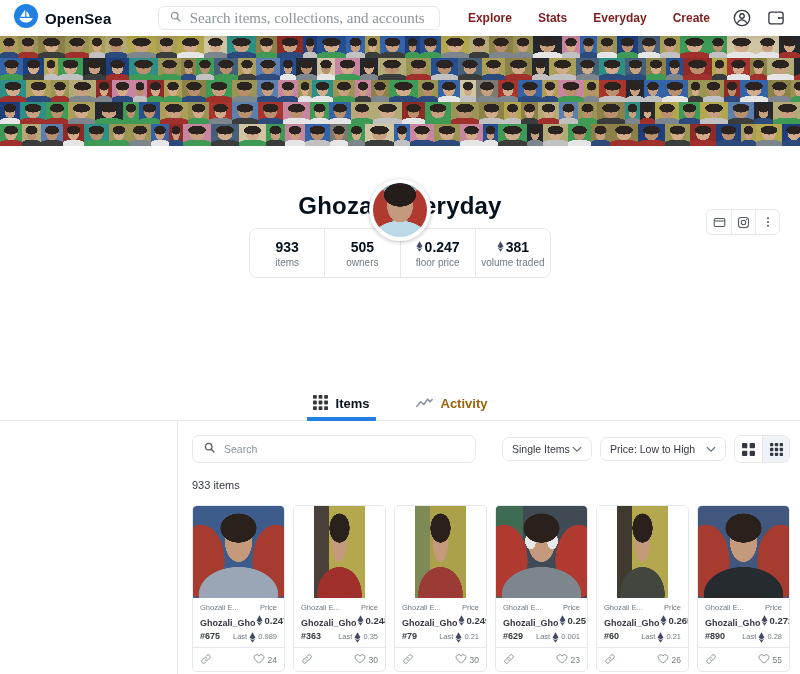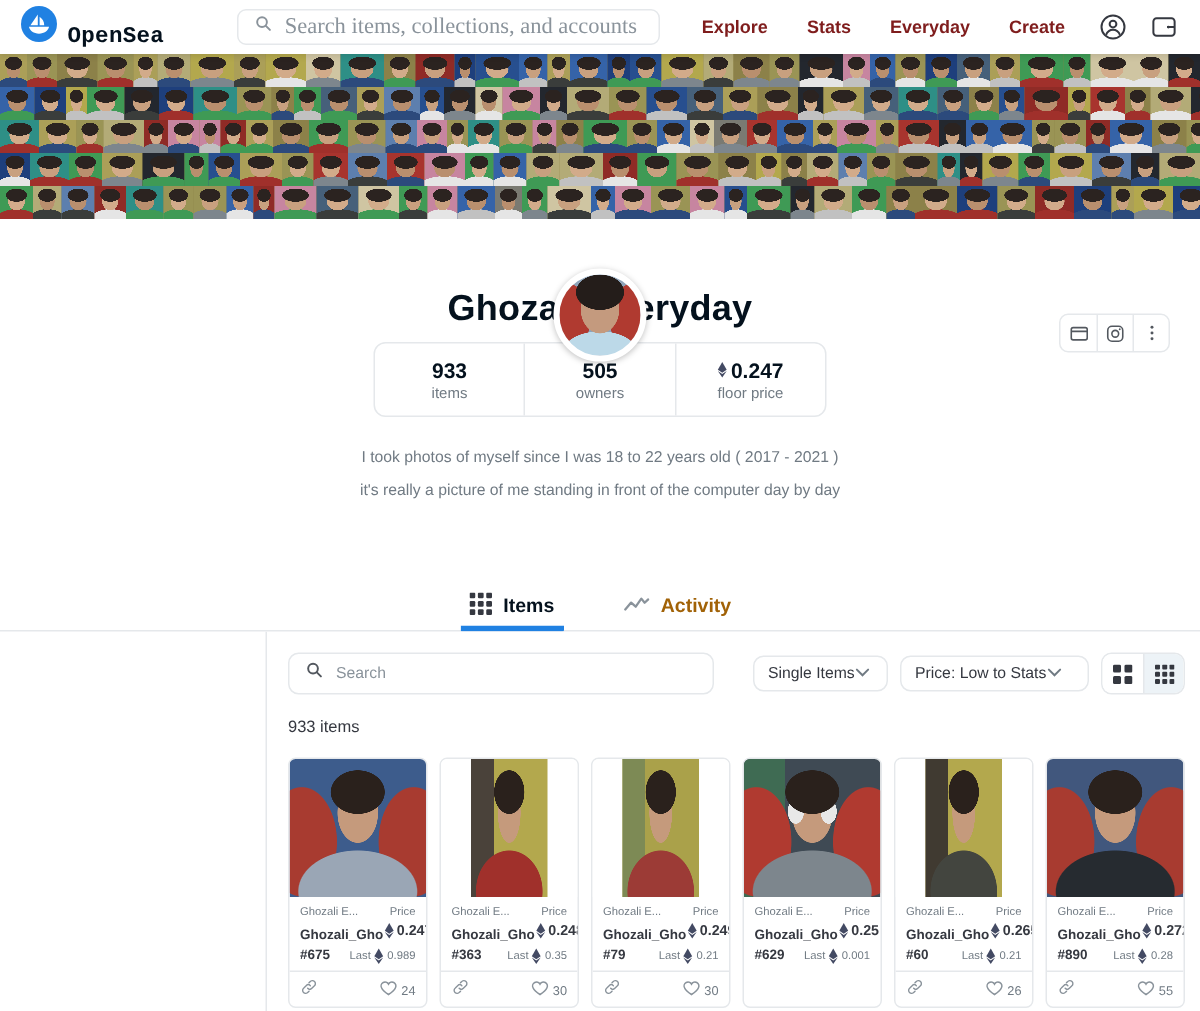--- a/index.html
+++ b/index.html
@@ -3,21 +3,21 @@
 <meta charset="utf-8">
 <style>
   * { margin:0; padding:0; box-sizing:border-box; }
   html,body { background:#cfd4d9; }
   body { font-family:"Liberation Sans", sans-serif; }
   .page { position:relative; width:800px; height:674px; margin:0 auto; background:#fff; overflow:hidden; }
 
   
   .nav { position:relative; z-index:5; display:flex; align-items:center; height:36px; padding:0 14px;
          background:#fff; box-shadow:0 1px 5px rgba(0,0,0,.12); }
-  .brand { display:flex; align-items:flex-end; gap:7px; width:168px; cursor:pointer;font-family:Liberation Mono, monospace; }
+  .brand { display:flex; align-items:center; gap:7px; width:168px; cursor:pointer; }
   .brand-name { font-size:15px; font-weight:bold; color:#04111d; letter-spacing:.2px; }
   .nav-search { display:flex; align-items:center; gap:8px; width:326px; height:24px; padding:0 10px;
                 border:1px solid #e5e8eb; border-radius:6px; background:#fff; }
   .nav-search input { border:none; outline:none; flex:1; font-size:15px; color:#353840;
                       font-family:Liberation Serif, serif; }
   .nav-search input::placeholder { color:#8a939b; }
   .nav-links { display:flex; align-items:center; gap:26px; margin-left:28px; }
   .nav-link { font-size:12px; font-weight:bold; color:#7f1d1d; cursor:pointer; }
   .nav-icons { display:flex; align-items:center; gap:14px; margin-left:22px; }
   .nav-icons .icn { width:20px; height:20px; cursor:pointer; display:block; }
@@ -62,21 +62,21 @@
   .content { display:flex; height:299px; overflow:hidden; }
   .filter-rail { width:178px; border-right:1px solid #e5e8eb; }
   .main { flex:1; padding:14px 10px 0 14px; overflow:hidden; }
 
   .toolbar { display:flex; align-items:center; }
   .tb-search { display:flex; align-items:center; gap:8px; flex:1; height:28px; padding:0 10px;
                border:1px solid #e5e8eb; border-radius:7px; margin-right:26px; }
   .tb-search input { border:none; outline:none; flex:1; font-size:10.5px; color:#353840;
                      font-family:"Liberation Sans", sans-serif; }
   .tb-search input::placeholder { color:#8a939b; }
-  .dropdown { display:flex; align-items:center; height:24px; padding:0 9px;
+  .dropdown { display:flex; align-items:center; justify-content:space-between; height:24px; padding:0 9px;
               border:1px solid #e5e8eb; border-radius:7px; font-size:10.5px; color:#353840; cursor:pointer; background:#fff; }
   .dd-category { width:90px; margin-right:8px; }
   .dd-sort { width:126px; margin-right:8px; }
   .view-toggle { display:flex; height:28px; border:1px solid #e5e8eb; border-radius:7px; overflow:hidden; }
   .vt-btn { width:27px; display:flex; align-items:center; justify-content:center; cursor:pointer; background:#fff; }
   .vt-btn + .vt-btn { border-left:1px solid #e5e8eb; }
   .vt-btn.active { background:#edf3f7; }
 
   .items-count { margin-top:16px; font-size:11px; color:#353840; }
 
@@ -387,25 +387,33 @@
             <span class="eth">
               <svg width="7" height="11" viewBox="0 0 10 16" fill="currentColor">
                 <path d="M5 .5 9.3 8 5 10.8.7 8z"></path>
                 <path d="M5 12 9.3 9.2 5 15.5.7 9.2z"></path>
               </svg>
             </span>
             <span>0.247</span>
           </div>
           <div class="stat-label">floor price</div>
         </div>
+        <div class="stat">
+          <div class="stat-value">
+            <span class="eth">
+              <svg width="7" height="11" viewBox="0 0 10 16" fill="currentColor">
+                <path d="M5 .5 9.3 8 5 10.8.7 8z"></path>
+                <path d="M5 12 9.3 9.2 5 15.5.7 9.2z"></path>
+              </svg>
+            </span>
+            <span>381</span>
+          </div>
+          <div class="stat-label">volume traded</div>
+        </div>
       </div>
-    <div class="descr">
-      <div>I took photos of myself since I was 18 to 22 years old ( 2017 - 2021 )</div>
-      <div>it's really a picture of me standing in front of the computer day by day</div>
-    </div>
   </section>
 
   <div class="tabs-row">
     <div class="tabs" id="tabs">
         <div class="tab active">
           <span><svg width="15" height="15" viewBox="0 0 18 18" fill="#353840">
               <rect x="0" y="0" width="4.6" height="4.6" rx="1"></rect>
               <rect x="6.7" y="0" width="4.6" height="4.6" rx="1"></rect>
               <rect x="13.4" y="0" width="4.6" height="4.6" rx="1"></rect>
               <rect x="0" y="6.7" width="4.6" height="4.6" rx="1"></rect>
@@ -441,21 +449,21 @@
         </div>
         <div class="dropdown dd-category">
           <span>Single Items</span>
           <span>
             <svg width="10" height="7" viewBox="0 0 12 8" fill="none" stroke="#707a83" stroke-width="1.6" stroke-linecap="round">
               <path d="M1.5 1.5L6 6l4.5-4.5"></path>
             </svg>
           </span>
         </div>
         <div class="dropdown dd-sort">
-          <span>Price: Low to Stats</span>
+          <span>Price: Low to High</span>
           <span>
             <svg width="10" height="7" viewBox="0 0 12 8" fill="none" stroke="#707a83" stroke-width="1.6" stroke-linecap="round">
               <path d="M1.5 1.5L6 6l4.5-4.5"></path>
             </svg>
           </span>
         </div>
         <div class="view-toggle">
           <span class="vt-btn">
             <svg width="13" height="13" viewBox="0 0 18 18" fill="#353840">
               <rect x="0" y="0" width="7.4" height="7.4" rx="1.4"></rect>
@@ -653,20 +661,32 @@
                   <span class="eth">
                     <svg width="7" height="11" viewBox="0 0 10 16" fill="currentColor">
                       <path d="M5 .5 9.3 8 5 10.8.7 8z"></path>
                       <path d="M5 12 9.3 9.2 5 15.5.7 9.2z"></path>
                     </svg>
                   </span>
                   <span class="">0.001</span>
                 </span>
               </div>
             </div>
+            <div class="card-footer">
+              <span><svg width="12" height="12" viewBox="0 0 24 24" fill="none" stroke="#8a939b" stroke-width="1.9" stroke-linecap="round">
+                  <path d="M10.2 13.8a4 4 0 005.6 0l3.1-3.1a4 4 0 10-5.6-5.6l-1.3 1.3"></path>
+                  <path d="M13.8 10.2a4 4 0 00-5.6 0l-3.1 3.1a4 4 0 105.6 5.6l1.3-1.3"></path>
+                </svg></span>
+              <span class="likes">
+                <span><svg width="12" height="12" viewBox="0 0 24 24" fill="none" stroke="#8a939b" stroke-width="2">
+                    <path d="M12 20s-7.6-4.7-9.3-9A5.2 5.2 0 0112 6.2 5.2 5.2 0 0121.3 11c-1.7 4.3-9.3 9-9.3 9z"></path>
+                  </svg></span>
+                <span class="">23</span>
+              </span>
+            </div>
           </article>
           <article class="card">
             <div class="card-img">
               <div class="photo portrait" style="background-image: radial-gradient(20% 16% at 50% 24%, rgb(42, 33, 28) 98%, transparent), radial-gradient(15% 22% at 50% 39%, rgb(197, 154, 124) 98%, transparent), radial-gradient(44% 30% at 50% 96%, rgb(67, 69, 63) 98%, transparent), linear-gradient(90deg, rgb(64, 58, 49) 0px, rgb(64, 58, 49) 30%, transparent 30%); background-color: rgb(179, 168, 77);"></div>
             </div>
             <div class="card-info">
               <div class="ci-row">
                 <span class="ci-collection">Ghozali E...</span>
                 <span class="ci-price-label">Price</span>
               </div>

